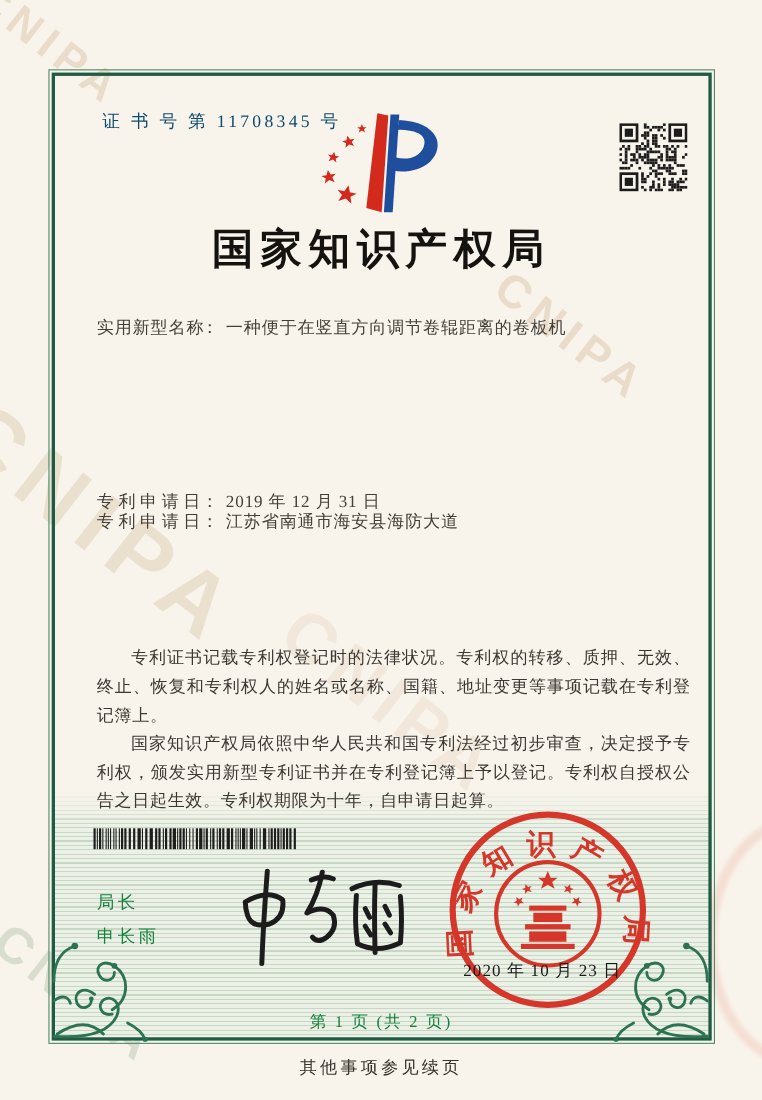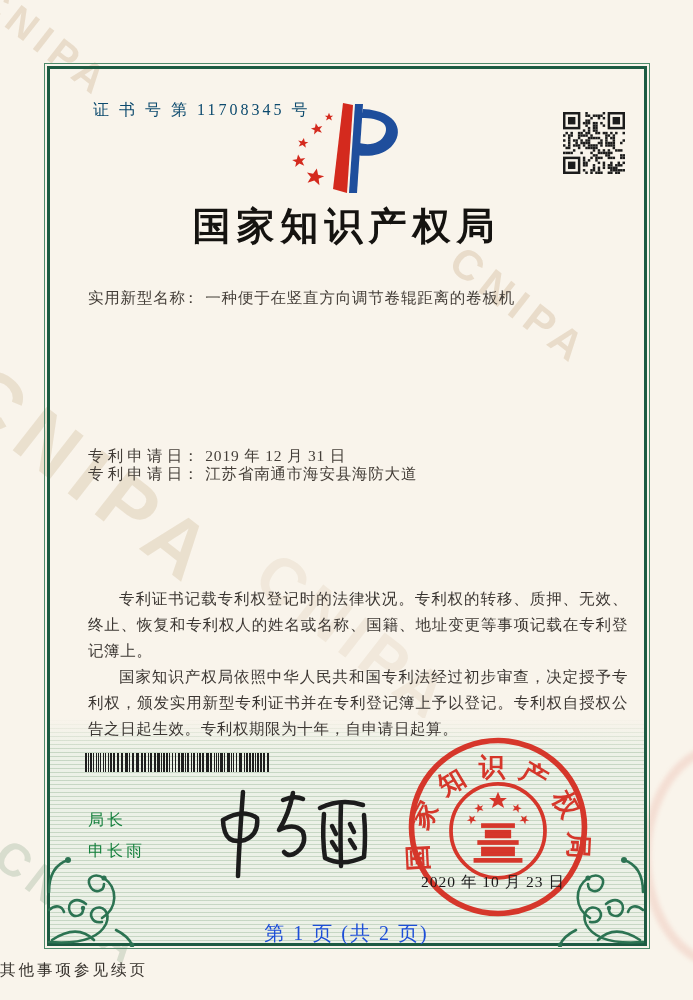--- a/index.html
+++ b/index.html
@@ -42,23 +42,23 @@
   .paras p{margin:0;text-indent:2em;}
   .barcode{position:absolute;left:85px;top:753px;width:190px;height:19px;z-index:5;font-size:0;}
   .barcode span{display:inline-block;height:100%;background:#1e1e1e;vertical-align:top;}
   .director{position:absolute;left:88px;top:810px;z-index:5;font-size:16px;letter-spacing:3px;color:#15803d;
             font-family:"Liberation Sans","DejaVu Sans",sans-serif;}
   .director div{margin-bottom:10px;}
   .signature{position:absolute;left:205px;top:786px;z-index:5;}
   .seal{position:absolute;left:404px;top:733px;z-index:5;opacity:0.92;}
   .seal-date{position:absolute;left:408px;top:872px;width:170px;text-align:center;font-size:15.5px;
              letter-spacing:1px;color:#191919;z-index:6;}
-  .page-no{position:absolute;left:0;top:920px;width:100%;text-align:center;font-size:20px;letter-spacing:2px;
-           color:#1d4ed8;z-index:5;}
-  .continuation{position:absolute;left:0;top:960px;width:100%;font-size:15.5px;letter-spacing:3px;
+  .page-no{position:absolute;left:0;top:920px;width:100%;text-align:center;font-size:15px;letter-spacing:2px;
+           color:#15803d;z-index:5;}
+  .continuation{position:absolute;left:0;top:960px;width:100%;text-align:center;font-size:15.5px;letter-spacing:3px;
            color:#35302b;z-index:5;}
 </style>
 </head>
 <body>
 
 <div class="page">
 
   <div class="wm wm1">CNIPA</div>
   <div class="wm wm2">CNIPA</div>
   <div class="wm wm3">CNIPA</div>

